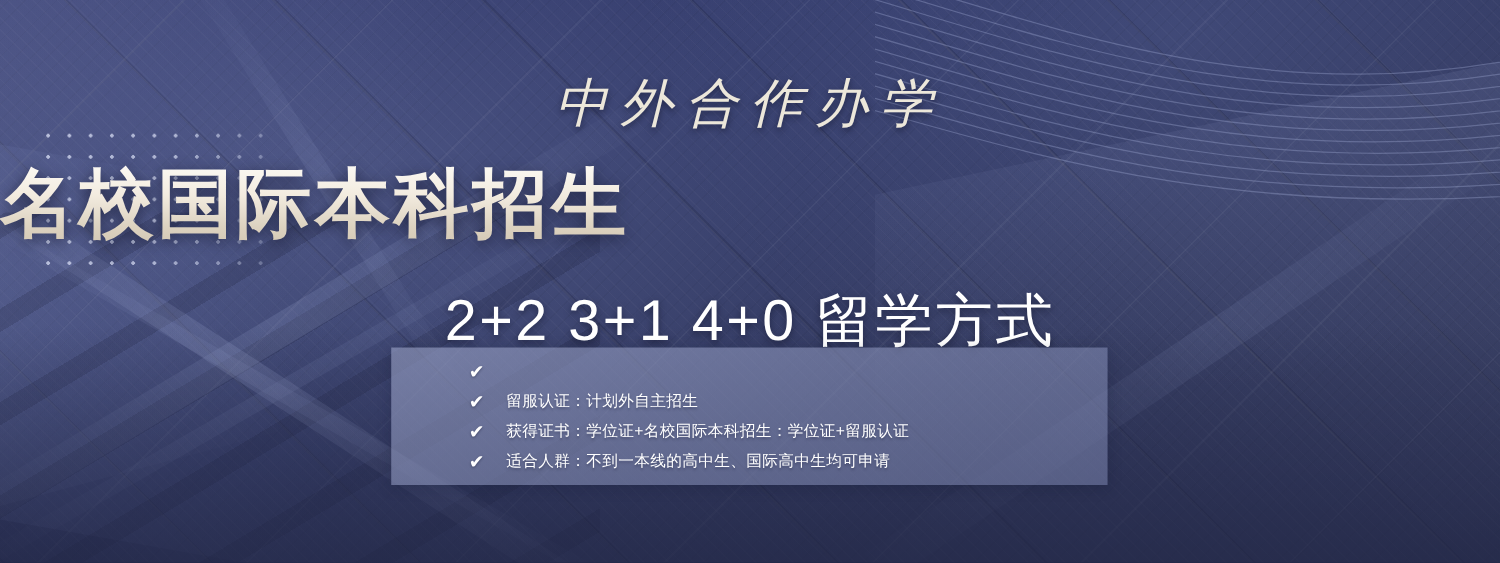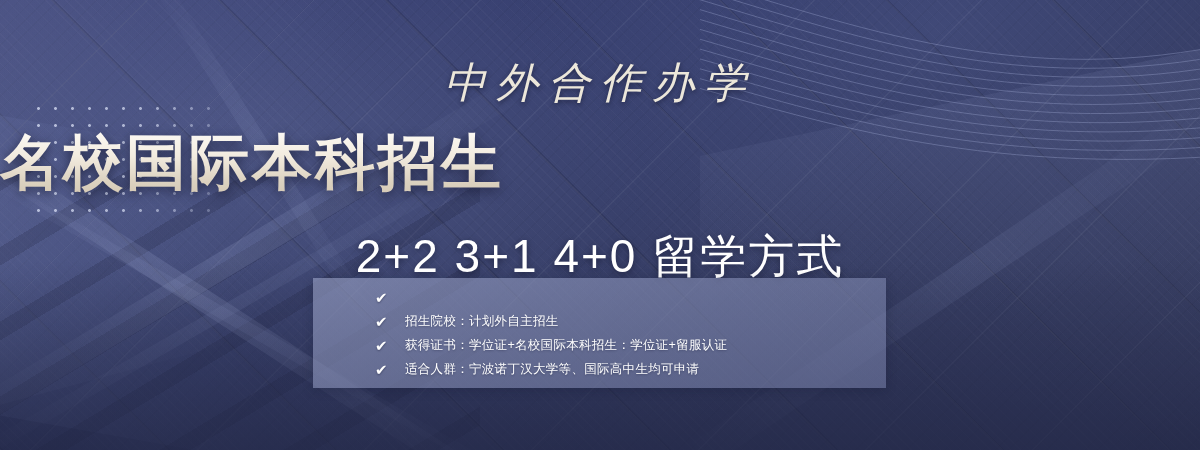--- a/index.html
+++ b/index.html
@@ -203,28 +203,28 @@
     <div class="tagline">2+2  3+1 4+0  留学方式</div>
 
     <div class="info-panel">
 
       <div class="info-row">
         <span class="check-icon">✔</span>
       </div>
 
       <div class="info-row">
         <span class="check-icon">✔</span>
-        <span class="info-text">招生院校：计划外自主招生</span>
+        <span class="info-text">留服认证：计划外自主招生</span>
       </div>
 
       <div class="info-row">
         <span class="check-icon">✔</span>
         <span class="info-text">获得证书：学位证+名校国际本科招生：学位证+留服认证</span>
       </div>
 
       <div class="info-row">
         <span class="check-icon">✔</span>
-        <span class="info-text">适合人群：宁波诺丁汉大学等、国际高中生均可申请</span>
+        <span class="info-text">适合人群：不到一本线的高中生、国际高中生均可申请</span>
       </div>
 
     </div>
   </div>
 </div>
 
 </body></html>

